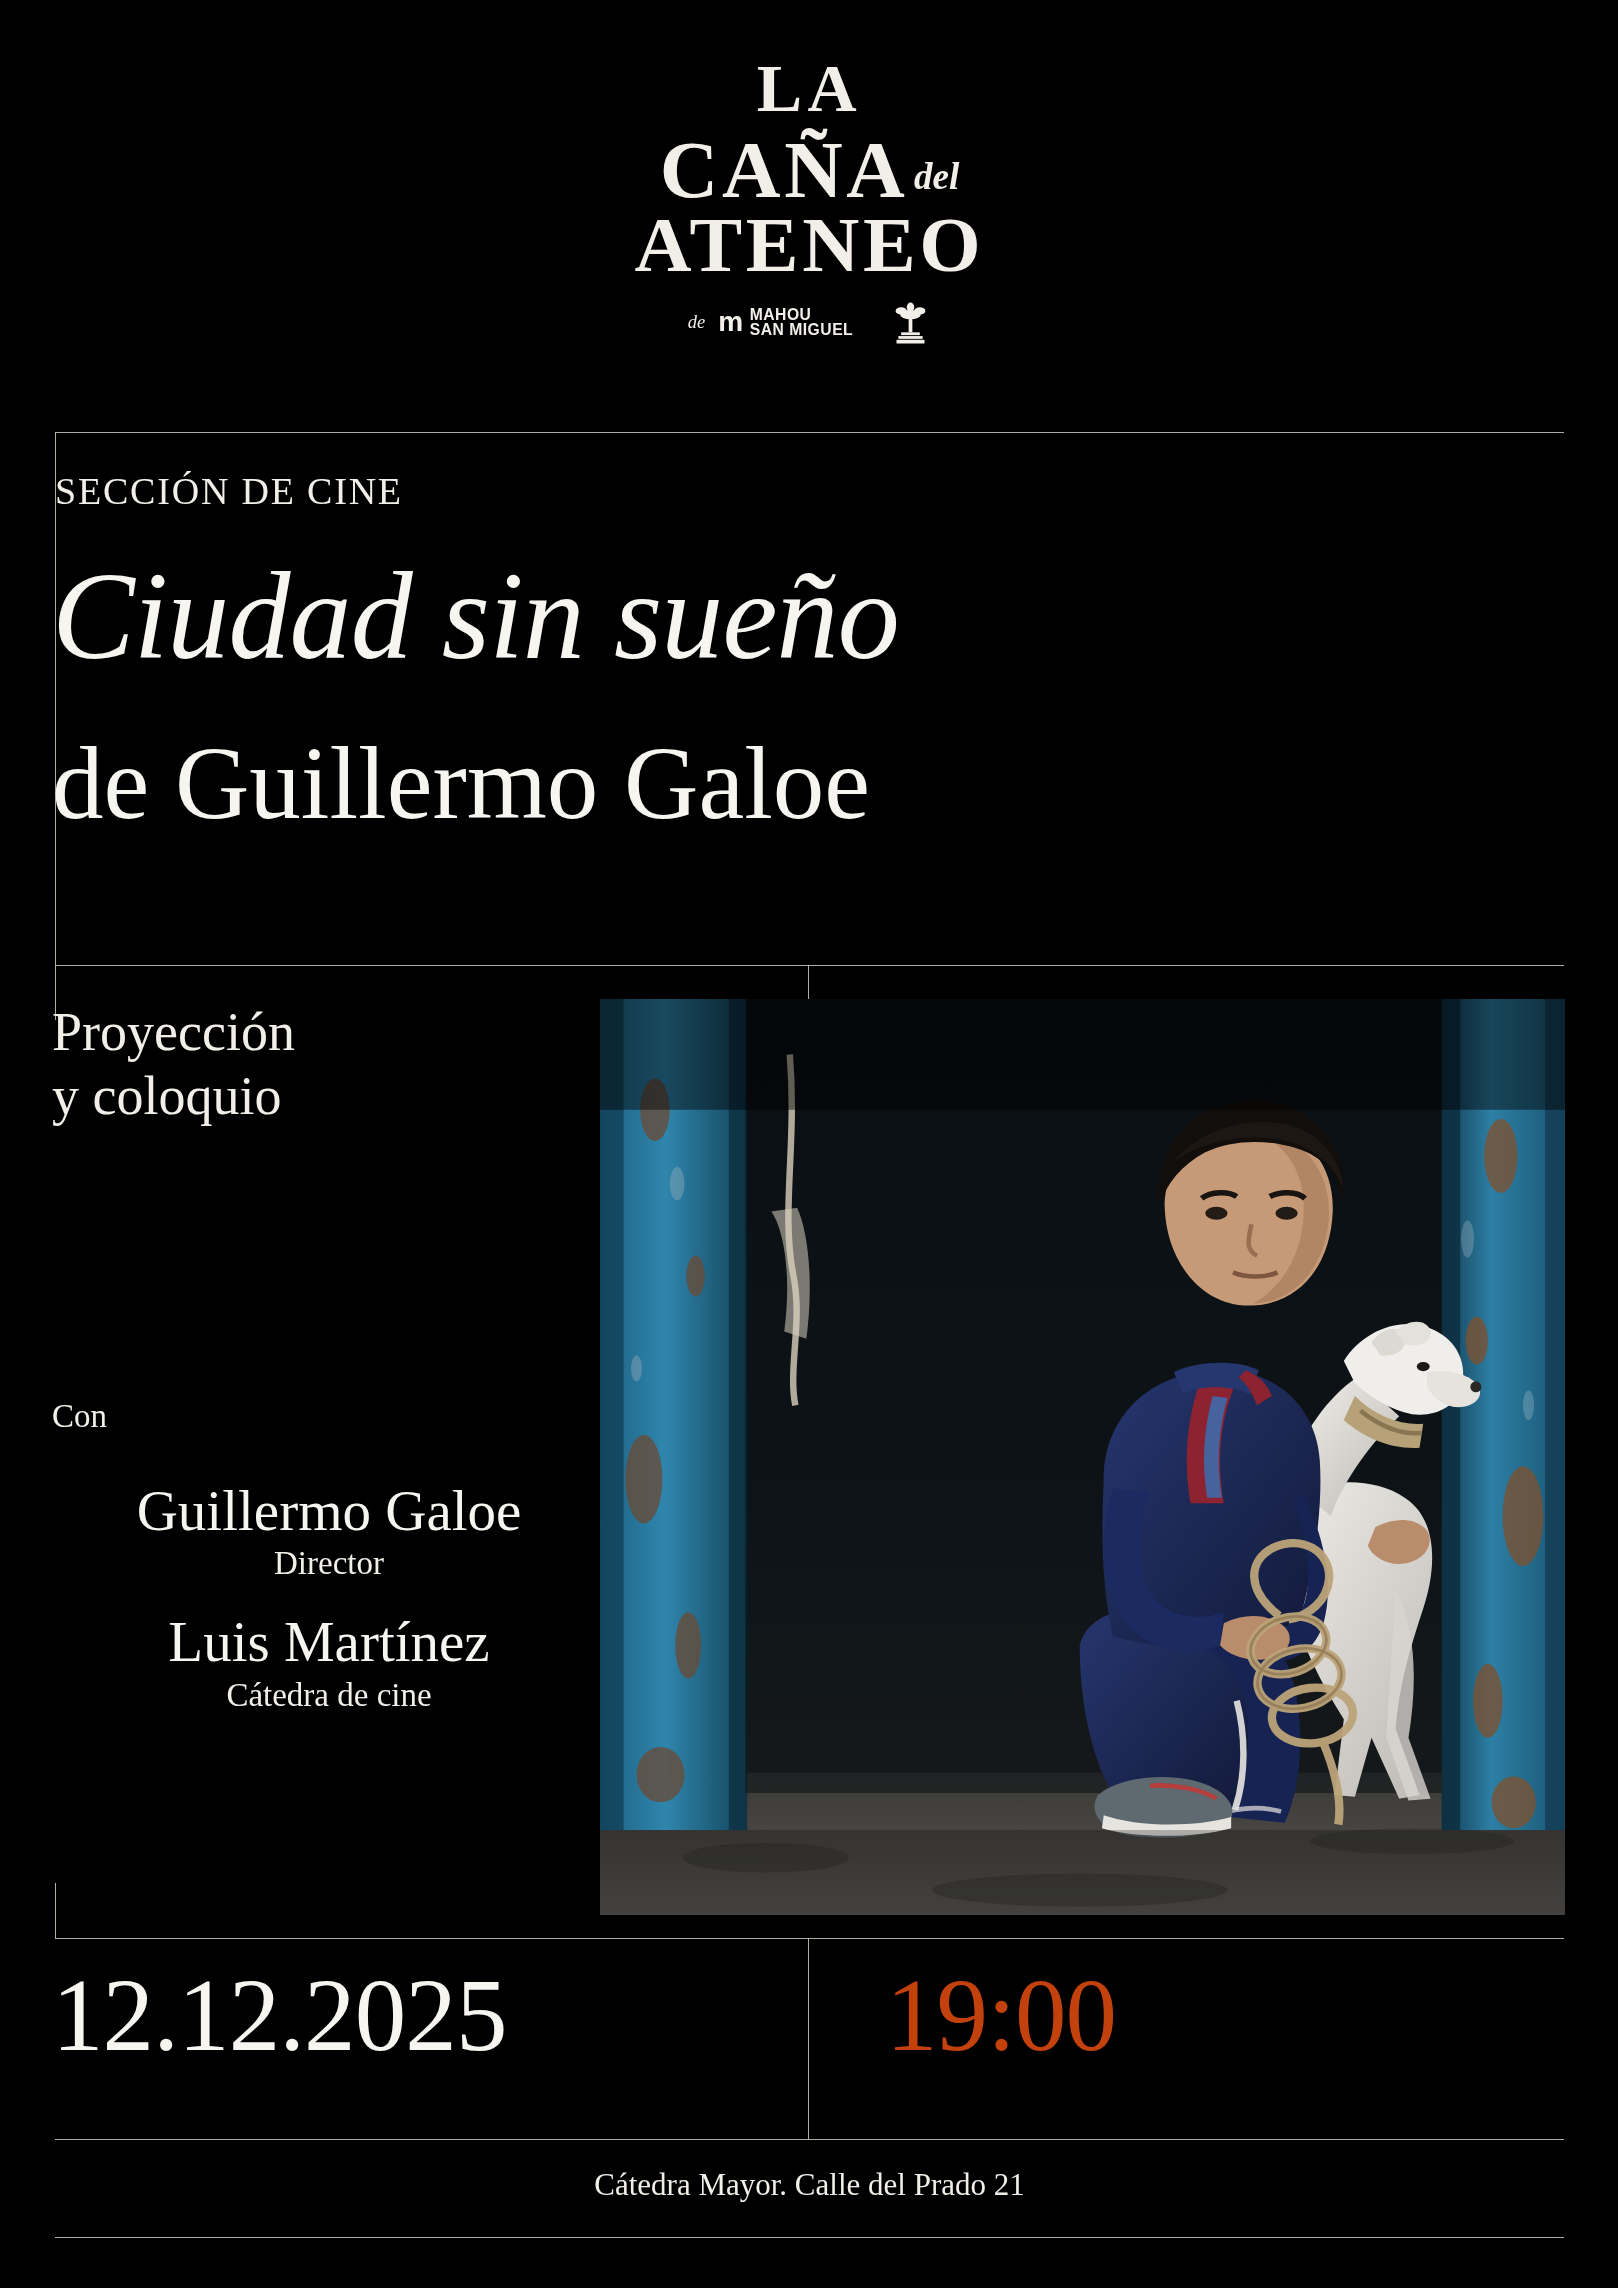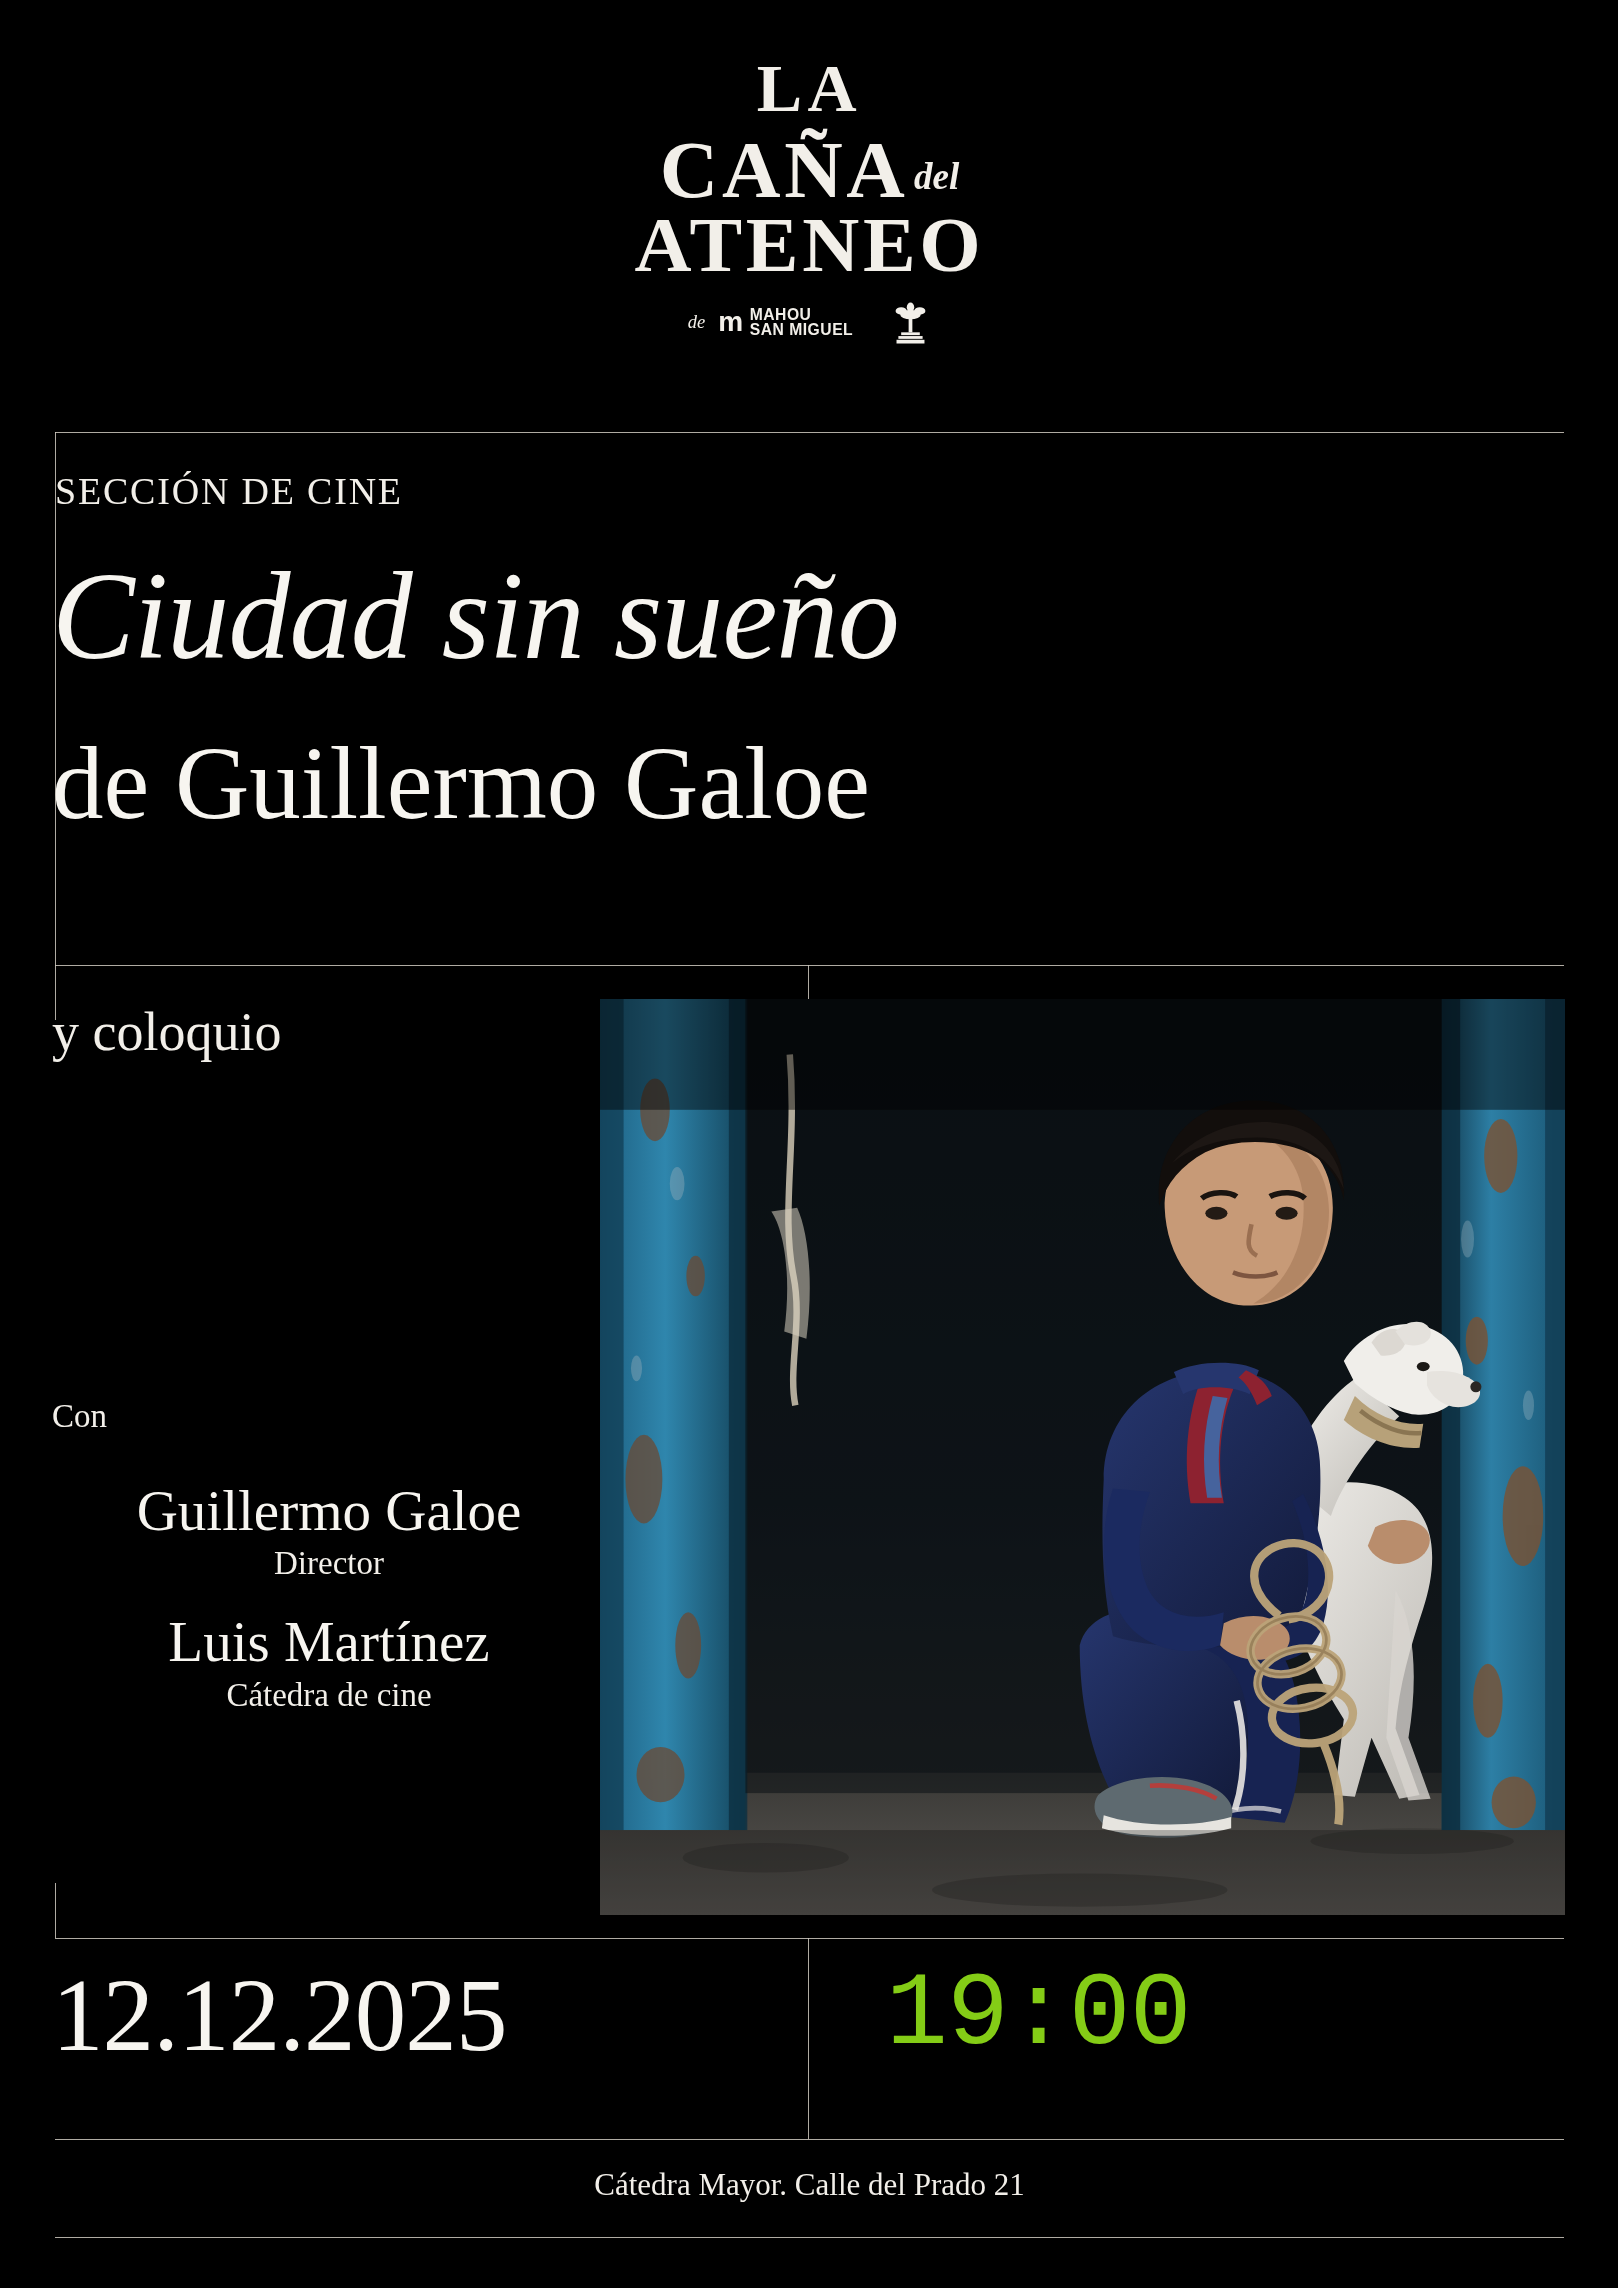--- a/index.html
+++ b/index.html
@@ -220,23 +220,22 @@
     line-height: 1;
     color: #f7f5f0;
     letter-spacing: -0.9px;
   }
   .time {
     position: absolute;
     top: 1964px;
     left: 886px;
     font-size: 103px;
     line-height: 1;
-    color: #84cc16;
+    color: #c2410c;
     letter-spacing: -0.9px;
-    font-family: Liberation Mono, monospace;
   }
 
   .venue {
     position: absolute;
     top: 2167px;
     left: 0;
     width: 100%;
     text-align: center;
     font-size: 31px;
     color: #f2efe9;
@@ -291,20 +290,21 @@
   <div class="vrule v-center-mid"></div>
   <div class="vrule v-left-bottom"></div>
   <div class="vrule v-date"></div>
 
   <div class="section-label">SECCIÓN DE CINE</div>
 
   <div class="title-main">Ciudad sin sueño</div>
   <div class="title-sub">de Guillermo Galoe</div>
 
   <div class="projection">
+    <div>Proyección</div>
     <div>y coloquio</div>
   </div>
 
   <div class="con-label">Con</div>
   <div class="credits">
     <p class="credit-name">Guillermo Galoe</p>
     <p class="credit-role">Director</p>
     <p class="credit-name">Luis Martínez</p>
     <p class="credit-role">Cátedra de cine</p>
     <p class="credit-role last"></p>

